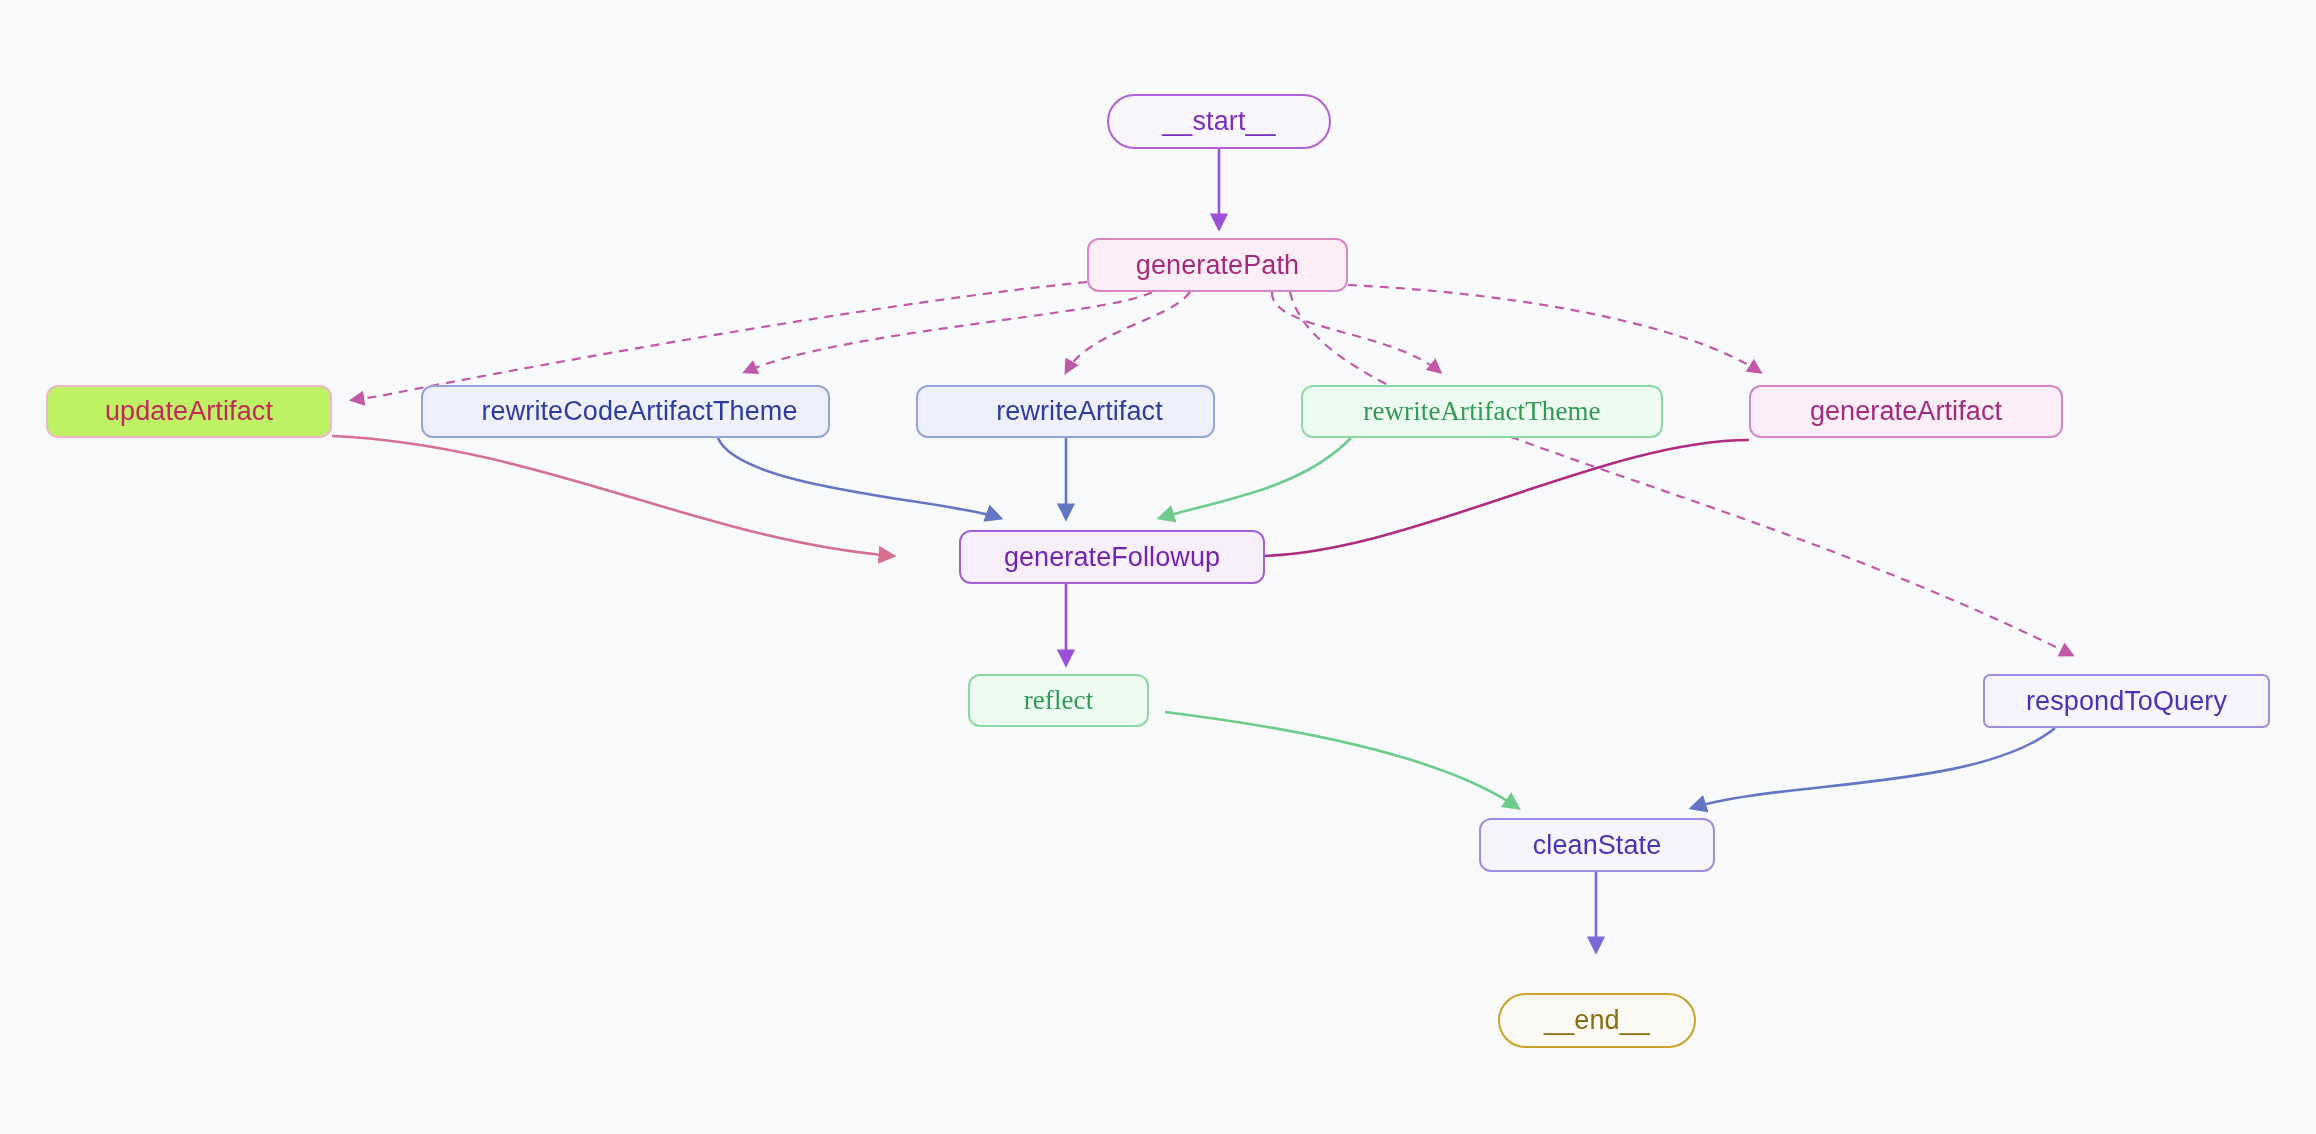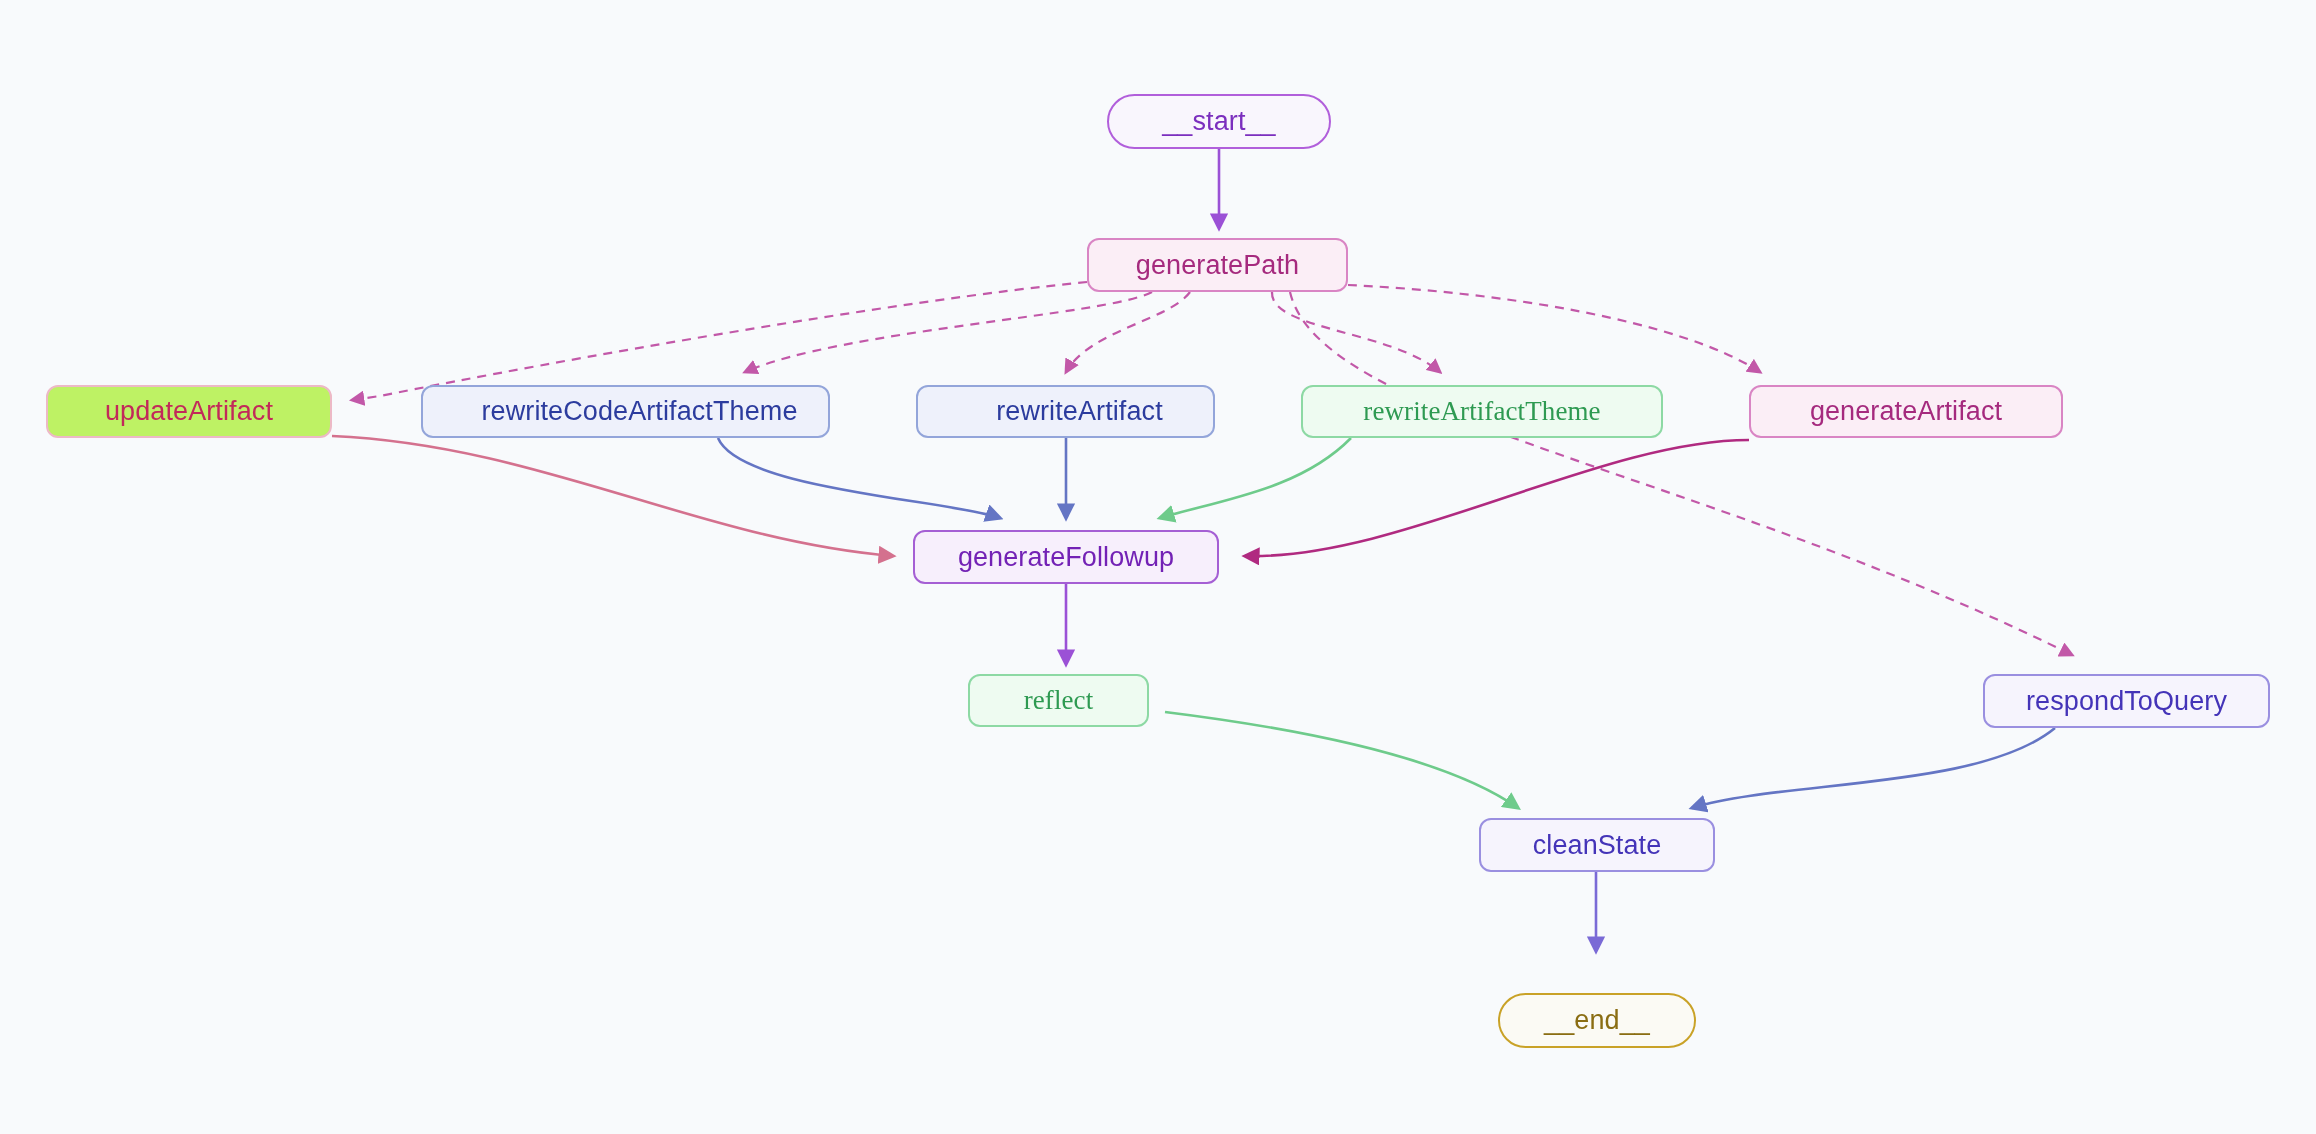--- a/index.html
+++ b/index.html
@@ -77,20 +77,21 @@
   .n-green {
     background: #eefbf1;
     border-color: #8dd9a4;
     color: #2e9a52;
     font-family: Liberation Serif, serif;
   }
   .n-purple {
     background: #f7effc;
     border-color: #a55fd4;
     color: #7322b5;
+    margin-left: 46px;
   }
   .n-indigo {
     background: #f6f4fd;
     border-color: #9a8fe0;
     color: #4434b8;
   }
 </style>
 </head>
 <body>
 
@@ -161,21 +162,21 @@
       </div>
       <div class="node n-magenta" style="left: 1749px; top: 385px; width: 314px; height: 53px;">
         <span class="node-label">generateArtifact</span>
       </div>
       <div class="node n-purple" style="left: 913px; top: 530px; width: 306px; height: 54px;">
         <span class="node-label">generateFollowup</span>
       </div>
       <div class="node n-green" style="left: 968px; top: 674px; width: 181px; height: 53px;">
         <span class="node-label">reflect</span>
       </div>
-      <div class="node n-indigo" style="left: 1983px; top: 674px; width: 287px; height: 54px;">
+      <div class="node n-indigo" style="left: 1983px; top: 674px; width: 287px; height: 54px; border-radius: 7px;">
         <span class="node-label">respondToQuery</span>
       </div>
       <div class="node n-indigo" style="left: 1479px; top: 818px; width: 236px; height: 54px;">
         <span class="node-label">cleanState</span>
       </div>
       <div class="node n-terminal-end" style="left: 1498px; top: 993px; width: 198px; height: 55px;">
         <span class="node-label">__end__</span>
       </div>
     </div>
 

